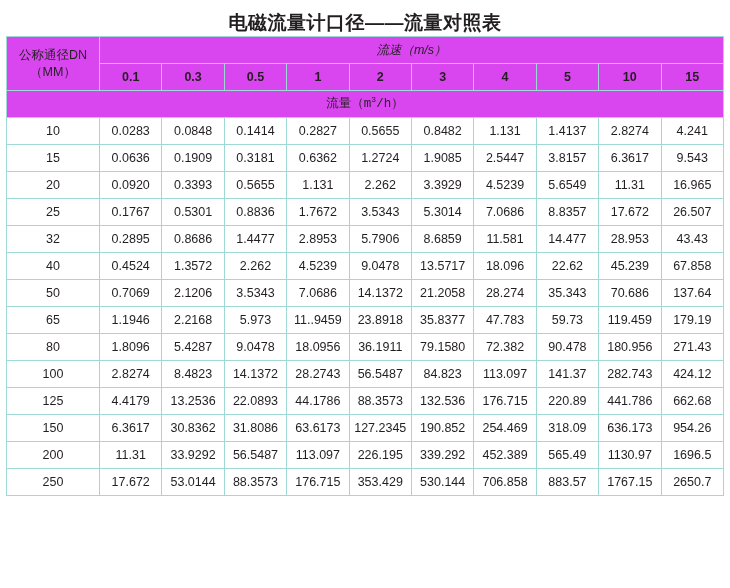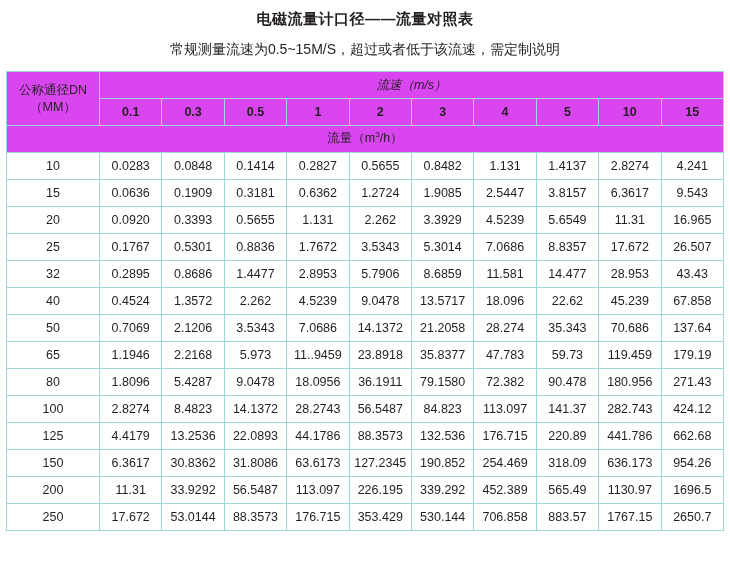--- a/index.html
+++ b/index.html
@@ -16,21 +16,21 @@
   }
   .page {
     width: 730px;
     height: 588px;
     box-sizing: border-box;
     padding: 0;
     position: relative;
   }
   .title {
     text-align: center;
-    font-size: 15px;
+    font-size: 19px;
     font-weight: bold;
     color: #231f20;
     letter-spacing: 0.5px;
     margin-top: 10px;
   }
   .subtitle {
     text-align: center;
     font-size: 14px;
     color: #231f20;
     margin-top: 12px;
@@ -63,20 +63,21 @@
     width: 92px;
   }
   .hdr-speed {
     font-size: 13.5px;
     height: 30px;
     font-style: italic;
   }
   .hdr-rate {
     font-size: 13.5px;
     height: 30px;
+    font-family: Liberation Mono, monospace;
   }
   .hdr-val {
     font-size: 13px;
     height: 28px;
     font-weight: bold;
   }
   tbody td {
     background: #ffffff;
     height: 28.2px;
   }
@@ -87,21 +88,20 @@
     font-size: 8px;
     vertical-align: super;
   }
 </style>
 </head>
 <body>
 
 <div class="page">
 
   <div class="title">电磁流量计口径——流量对照表</div>
-  <div class="subtitle">常规测量流速为0.5~15M/S，超过或者低于该流速，需定制说明</div>
 
   <table class="flow">
     <thead>
       <tr>
         <td class="hdr-dn" rowspan="2">
           <span>公称通径DN</span><br>
           <span>（MM）</span>
         </td>
         <td class="hdr-speed" colspan="10">流速（m/s）</td>
       </tr>

